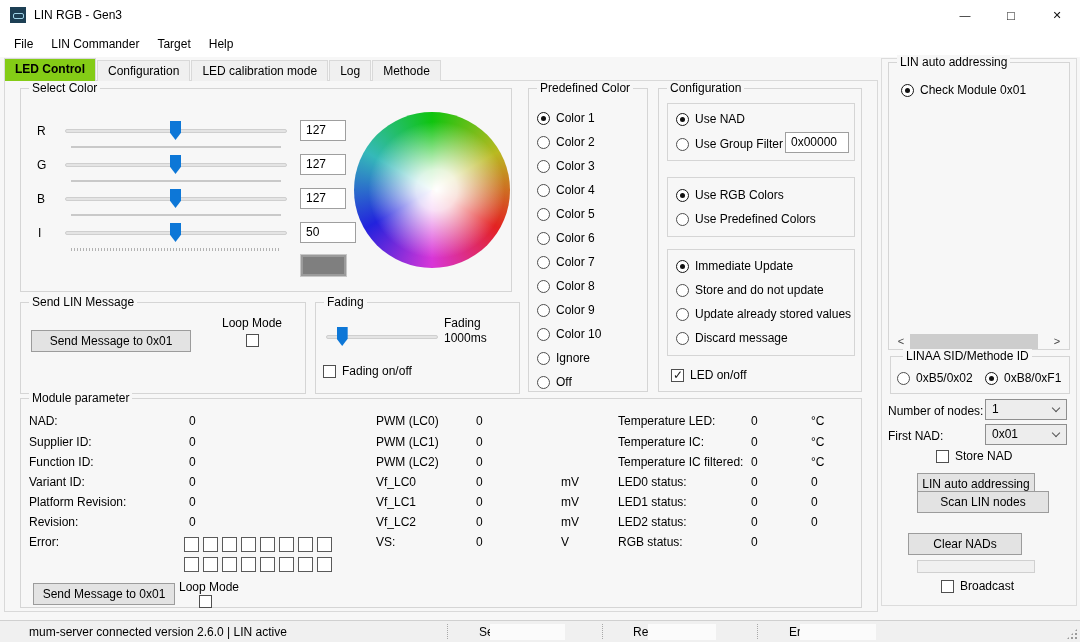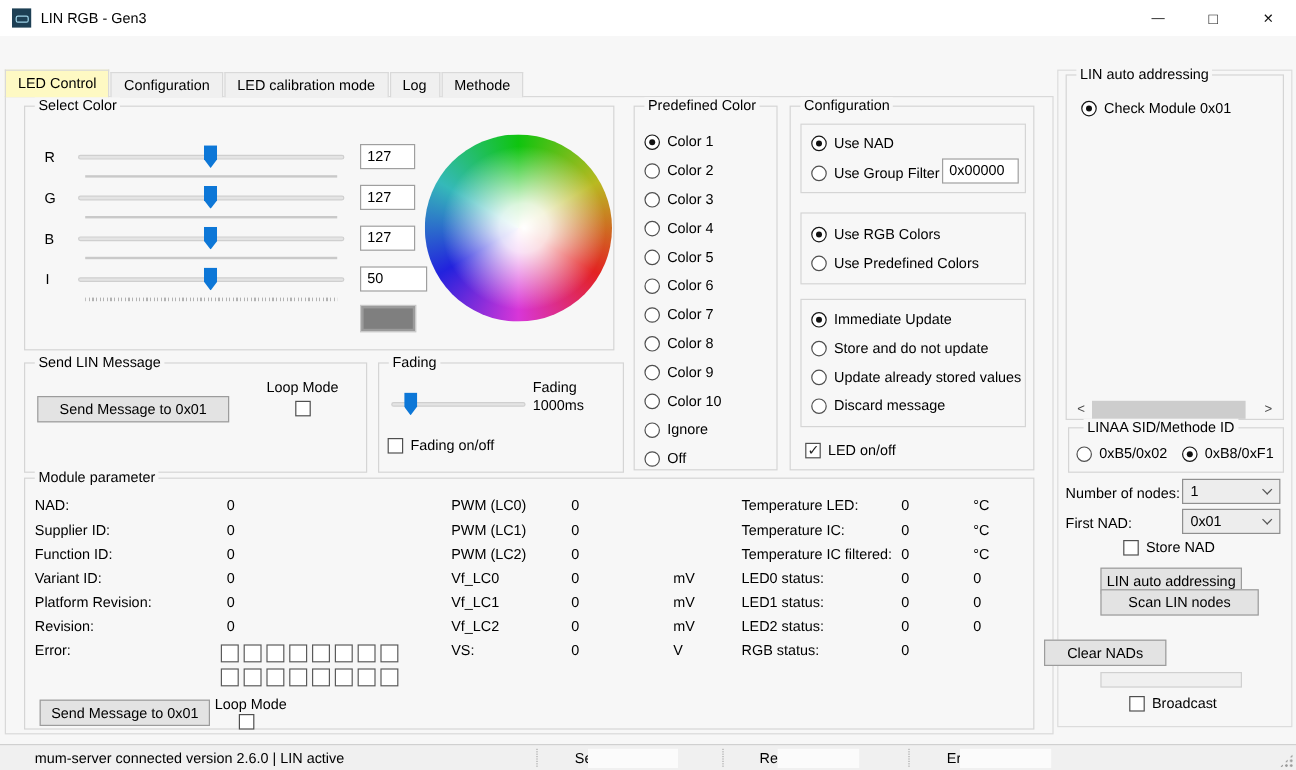--- a/index.html
+++ b/index.html
@@ -15,21 +15,21 @@
   .winbtns { position:absolute; right:0; top:0; height:30px; display:flex; }
   .winbtn { width:46px; height:30px; display:flex; align-items:center; justify-content:center; font-size:11px; color:#111; }
 
   
   .menubar { position:absolute; left:0; top:30px; width:1080px; height:27px; background:#fff; display:flex; align-items:center; padding-left:5px; }
   .menu-item { padding:4px 9px; }
 
   
   .tabstrip { position:absolute; left:4px; top:58px; height:23px; display:flex; align-items:flex-end; z-index:3; }
   .tab { height:21px; padding:3px 10px 0; border:1px solid #d9d9d9; border-bottom:none; background:#f0f0f0; margin-right:1px; white-space:nowrap; }
-  .tab.active { height:23px; background:#fef9c3; }
+  .tab.active { height:23px; background:#84cc16;font-weight:bold; }
   .page { position:absolute; left:4px; top:80px; width:874px; height:532px; border:1px solid #d9d9d9; background:#f7f7f7; z-index:1; }
 
   
   .group { position:absolute; border:1px solid #d5d5d5; z-index:2; }
   .gtitle { position:absolute; top:-8px; left:8px; background:#f7f7f7; padding:0 3px; white-space:nowrap; }
   .subbox { position:absolute; border:1px solid #d5d5d5; }
   .txt { position:absolute; white-space:nowrap; }
 
   
   .rrow,.cbrow { position:absolute; display:flex; align-items:center; gap:6px; height:14px; white-space:nowrap; }
@@ -89,20 +89,26 @@
         </div>
       <div class="winbtn">
           <span style="font-size:13px">□</span>
         </div>
       <div class="winbtn">
           <span>✕</span>
         </div>
     </div>
   </div>
 
+  <div class="menubar">
+    <div class="menu-item">File</div>
+    <div class="menu-item">LIN Commander</div>
+    <div class="menu-item">Target</div>
+    <div class="menu-item">Help</div>
+  </div>
 
   <div class="tabstrip">
     <div class="tab active">LED Control</div>
     <div class="tab">Configuration</div>
     <div class="tab">LED calibration mode</div>
     <div class="tab">Log</div>
     <div class="tab">Methode</div>
   </div>
   <div class="page"></div>
 
@@ -391,21 +397,21 @@
     <span>0x01</span>
     <span class="chev"></span>
   </div>
   <div class="cbrow" style="left:936px;top:449px;z-index:2">
     <span class="cb"></span>
     <span>Store NAD</span>
   </div>
 
   <div class="btn" style="left:917px;top:473px;width:118px;z-index:2">LIN auto addressing</div>
   <div class="btn" style="left:917px;top:491px;width:132px;z-index:2">Scan LIN nodes</div>
-  <div class="btn" style="left:870px;top:533px;width:102px;z-index:2">Clear NADs</div>
+  <div class="btn" style="left:908px;top:533px;width:114px;z-index:2">Clear NADs</div>
   <div style="position:absolute;left:917px;top:560px;width:118px;height:13px;background:#f0f0f0;border:1px solid #d0d0d0;z-index:2"></div>
   <div class="cbrow" style="left:941px;top:579px;z-index:2">
     <span class="cb"></span>
     <span>Broadcast</span>
   </div>
 
   <div class="statusbar">
     <div class="sb-text" style="left:8px">mum-server connected version 2.6.0 | LIN active</div>
     <div class="sb-sep" style="left:447px"></div>
     <div class="sb-text" style="left:458px">Sent:</div>

